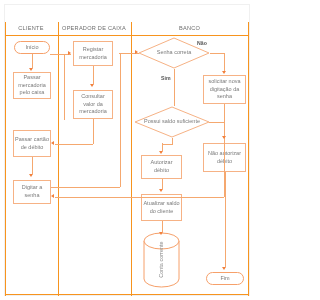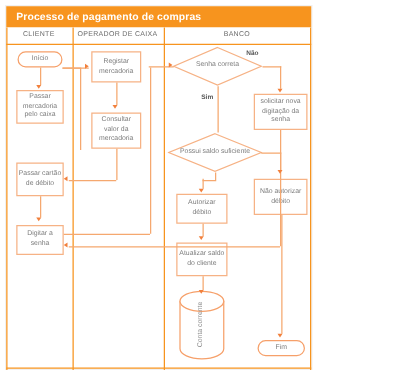--- a/index.html
+++ b/index.html
@@ -102,23 +102,20 @@
     white-space:nowrap;background:#ffffff;padding:0 1px;
   }
 </style>
 </head>
 <body>
 
 <div id="canvas">
 
   <div class="frame"></div>
 
-  <div class="titlebar">
-    <div class="txt">Processo de pagamento de compras</div>
-  </div>
 
   <div class="lanehead">
     <div class="lbl" style="left:0px;width:52px;">CLIENTE</div>
     <div class="lbl" style="left:53px;width:72px;">OPERADOR DE CAIXA</div>
     <div class="lbl" style="left:126px;width:117px;">BANCO</div>
   </div>
 
   <div class="frame-left"></div>
   <div class="frame-right"></div>
   <div class="frame-bottom"></div>

